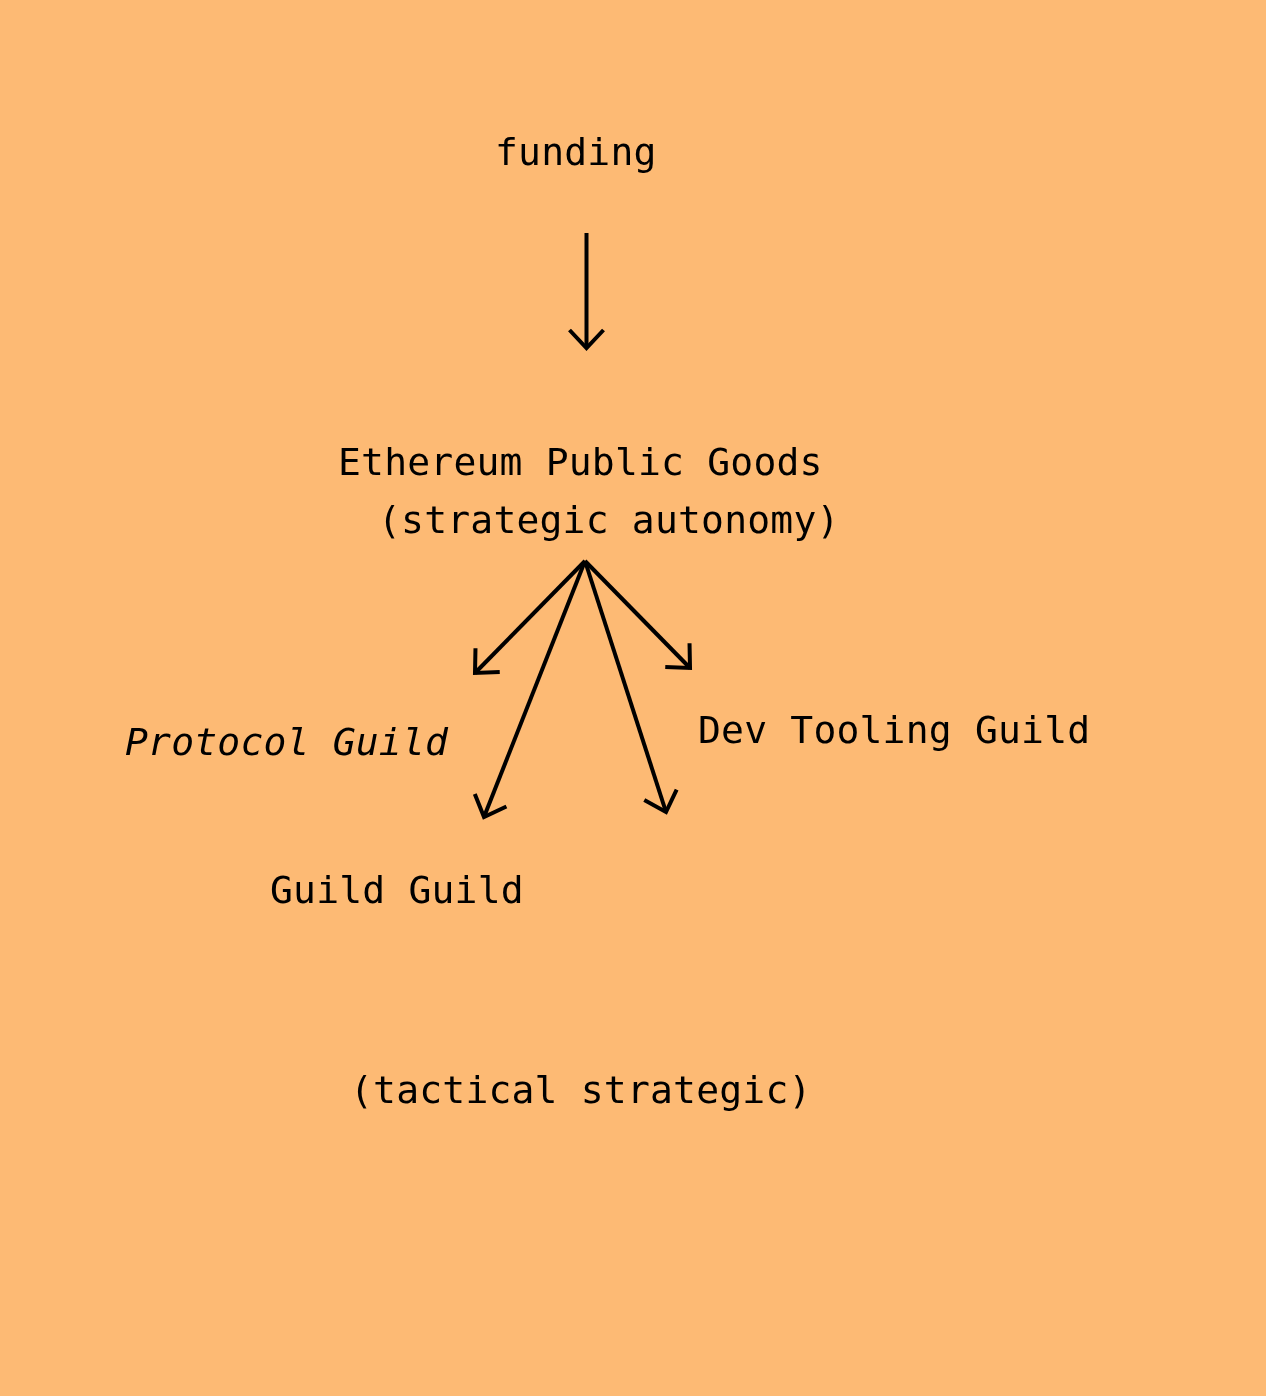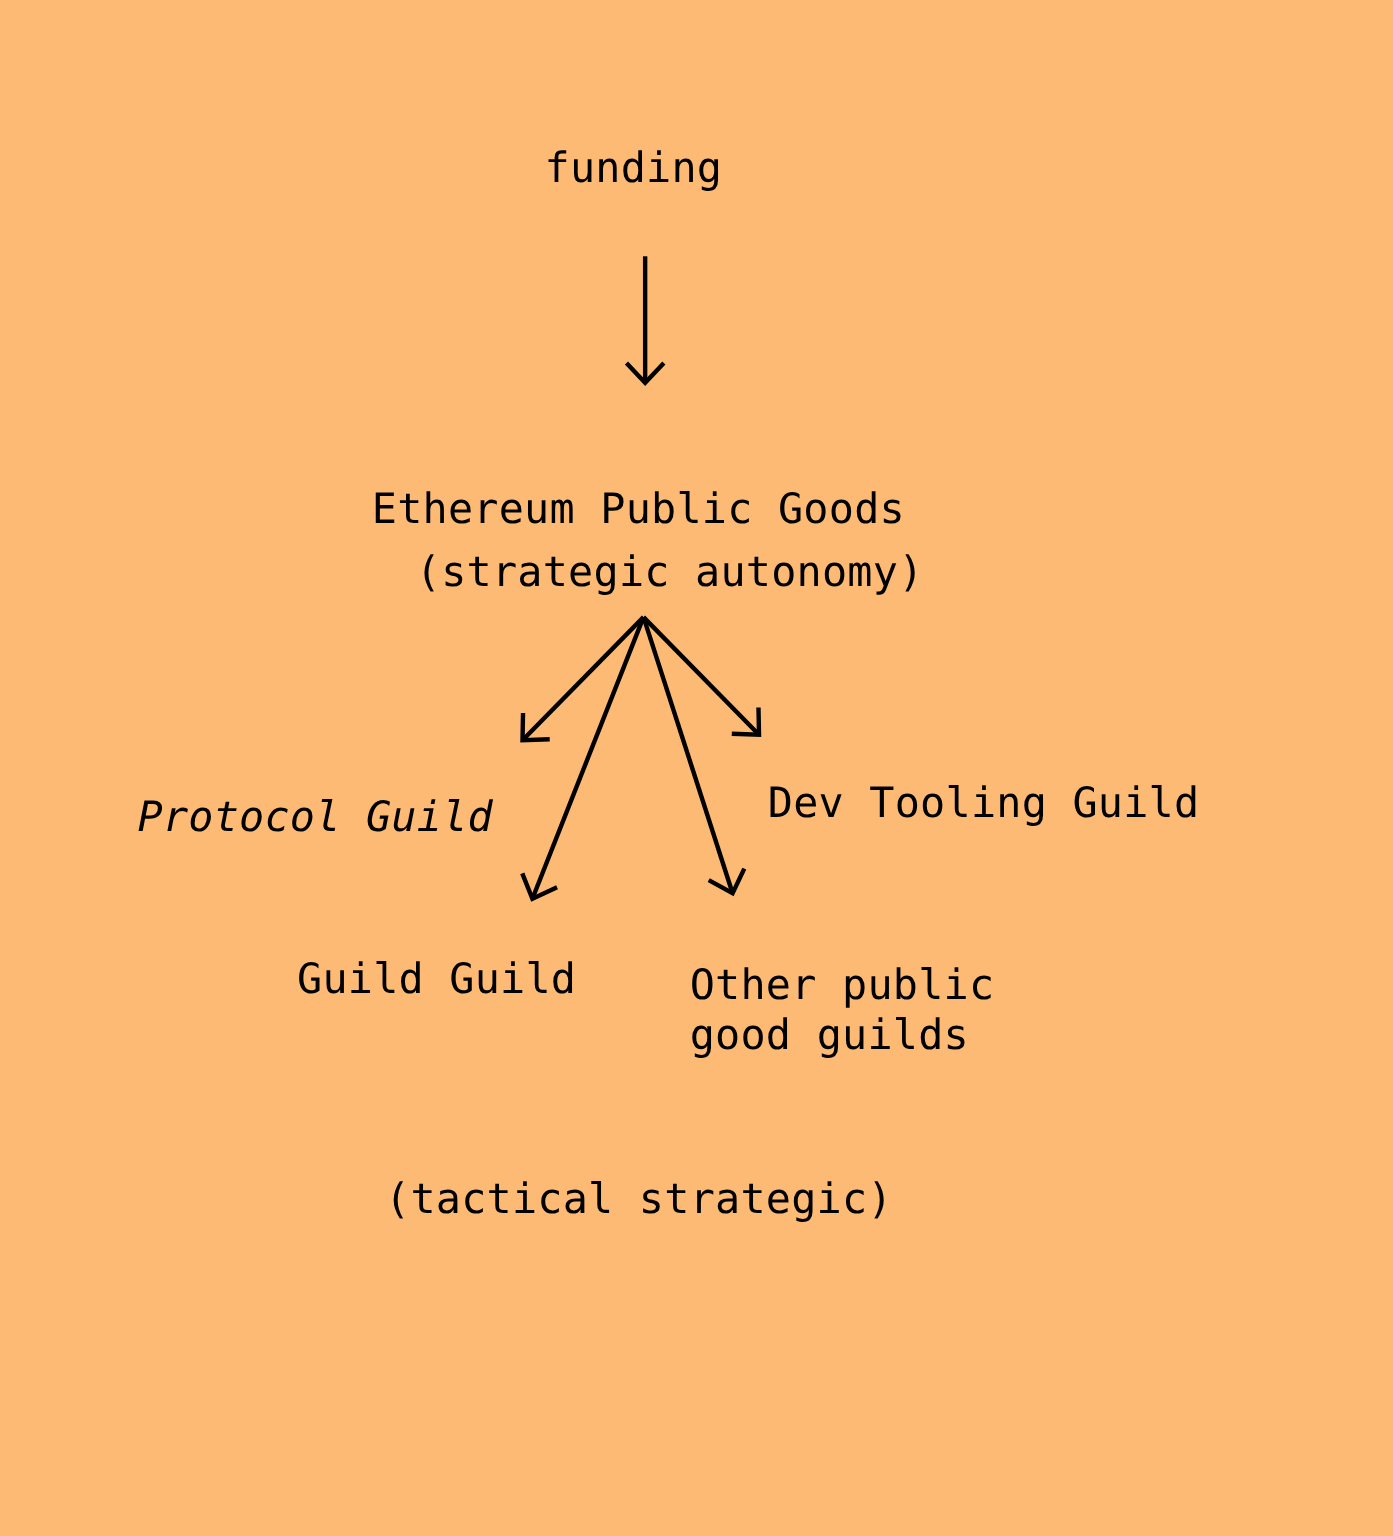--- a/index.html
+++ b/index.html
@@ -64,18 +64,16 @@
   <div class="node" id="node-epg-subtitle">(strategic autonomy)</div>
 
   <div class="node" id="node-epg-title">Ethereum Public Goods</div>
 
   <div class="node" id="node-protocol-guild">Protocol Guild</div>
 
   <div class="node" id="node-dev-tooling">Dev Tooling Guild</div>
 
   <div class="node" id="node-guild-guild">Guild Guild</div>
 
-  <div class="node" id="node-other-guilds">Other public
-good guilds</div>
 
   <div class="node" id="node-tactical">(tactical strategic)</div>
 
 </div>
 
 </body></html>

